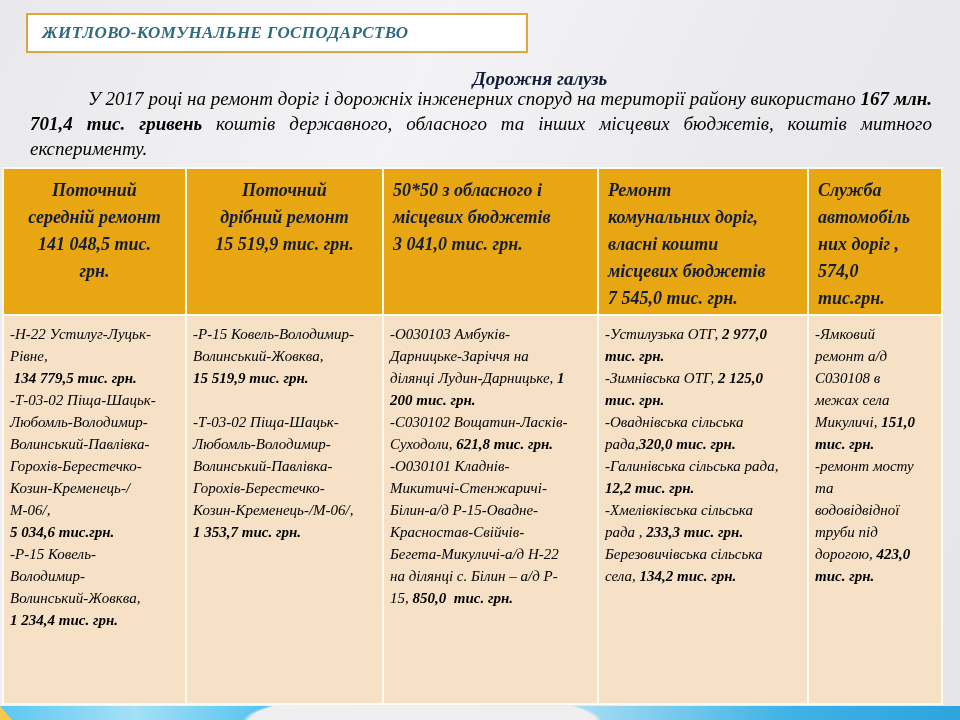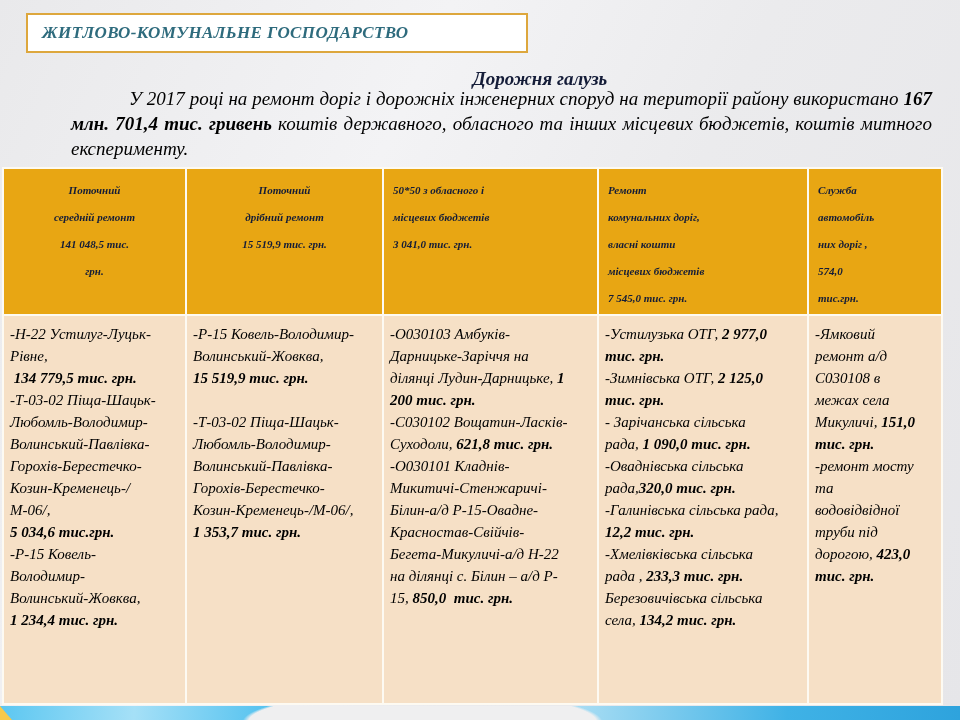--- a/index.html
+++ b/index.html
@@ -24,36 +24,35 @@
 
   .section-heading {
     position:absolute; top:68px; left:120px; right:0; text-align:center;
     font-size:19px; font-weight:bold; color:#141c38;
   }
 
   .intro {
     position:absolute; left:30px; right:28px; top:86px;
     font-size:19px; line-height:25px; text-align:justify; color:#000;
     text-indent:58px;
-    margin-left:41px;
   }
   .intro b { font-weight:bold; }
 
   .data-table {
     position:absolute; left:2px; top:167px; width:941px; height:538px;
     display:grid;
     grid-template-columns:181px 195px 213px 208px 1fr;
     grid-template-rows:145px 1fr;
     gap:2px;
     background:#fdfaf2;
     border:2px solid #fdfaf2;
   }
   .th {
     background:#e8a613; color:#131c38; font-weight:bold;
-    font-size:11px; line-height:27px;
+    font-size:18px; line-height:27px;
     padding:8px 8px 20px 9px;
     white-space:pre-line; overflow:hidden; overflow-wrap:break-word;
   }
   .th.center { text-align:center; padding-left:6px; padding-right:6px; }
   .td {
     background:#f6e0c6; color:#000;
     font-size:15px; line-height:22px;
     padding:7px 24px 4px 6px;
     overflow:hidden; overflow-wrap:break-word;
   }
@@ -123,21 +122,20 @@
         <div class="block"><span class="seg-b">1 353,7 тис. грн.</span></div>
       </div>
     <div class="td">
         <div class="block"><span class="seg-n">-О030103 Амбуків-Дарницьке-Заріччя на ділянці Лудин-Дарницьке, </span><span class="seg-b">1  200 тис. грн.</span></div>
         <div class="block"><span class="seg-n">-С030102 Вощатин-Ласків-Суходоли, </span><span class="seg-b">621,8 тис. грн.</span></div>
         <div class="block"><span class="seg-n">-О030101 Кладнів-Микитичі-Стенжаричі-Білин-а/д Р-15-Овадне-Красностав-Свійчів-Бегета-Микуличі-а/д Н-22 на ділянці с. Білин – а/д Р- 15, </span><span class="seg-b">850,0  тис. грн.</span></div>
       </div>
     <div class="td">
         <div class="block"><span class="seg-n">-Устилузька ОТГ, </span><span class="seg-b">2 977,0 тис. грн.</span></div>
         <div class="block"><span class="seg-n">-Зимнівська ОТГ, </span><span class="seg-b">2 125,0 тис. грн.</span></div>
-        <div class="block"><span class="seg-n">- Зарічанська сільська рада, </span><span class="seg-b">1 090,0 тис. грн.</span></div>
         <div class="block"><span class="seg-n">-Оваднівська сільська рада,</span><span class="seg-b">320,0 тис. грн.</span></div>
         <div class="block"><span class="seg-n">-Галинівська сільська рада, </span><span class="seg-b">12,2 тис. грн.</span></div>
         <div class="block"><span class="seg-n">-Хмелівківська сільська рада , </span><span class="seg-b">233,3 тис. грн.</span></div>
         <div class="block"><span class="seg-n">Березовичівська сільська села, </span><span class="seg-b">134,2 тис. грн.</span></div>
       </div>
     <div class="td">
         <div class="block"><span class="seg-n">-Ямковий ремонт а/д С030108 в межах села Микуличі, </span><span class="seg-b">151,0 тис. грн.</span></div>
         <div class="block"><span class="seg-n">-ремонт мосту та водовідвідної труби під дорогою, </span><span class="seg-b">423,0 тис. грн.</span></div>
       </div>
   </div>

